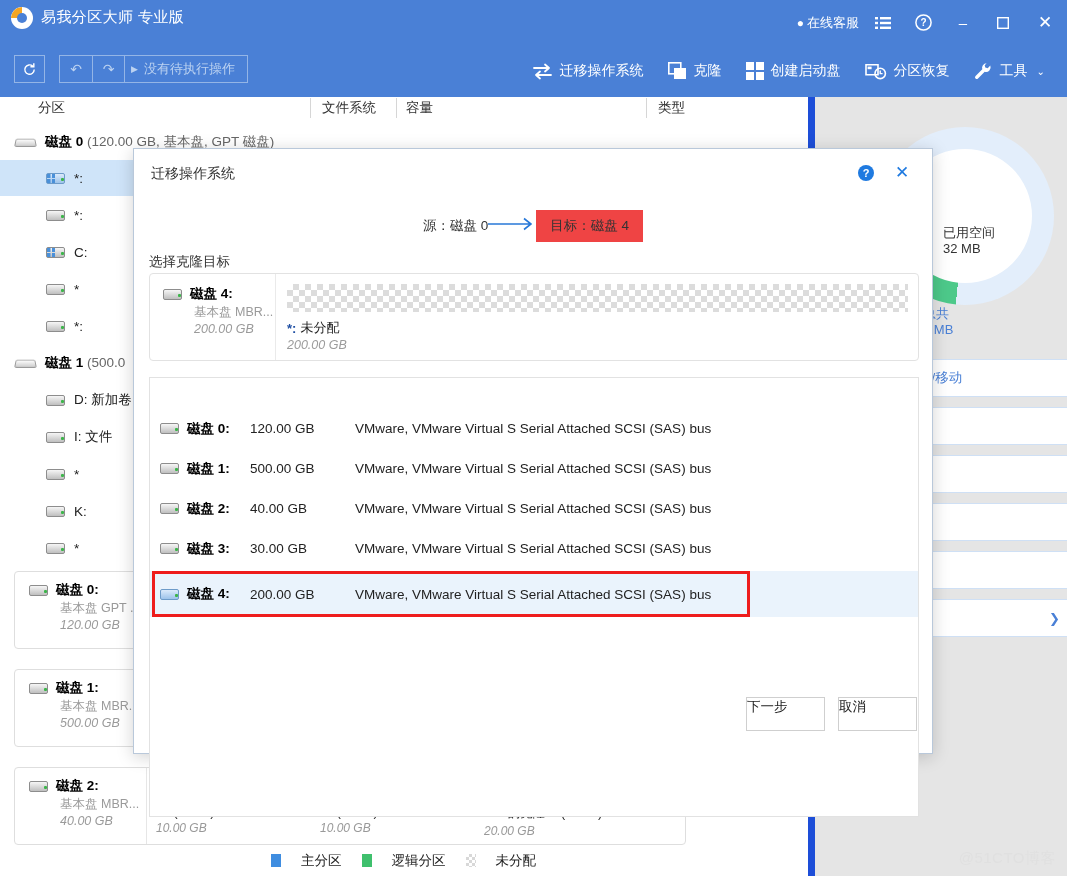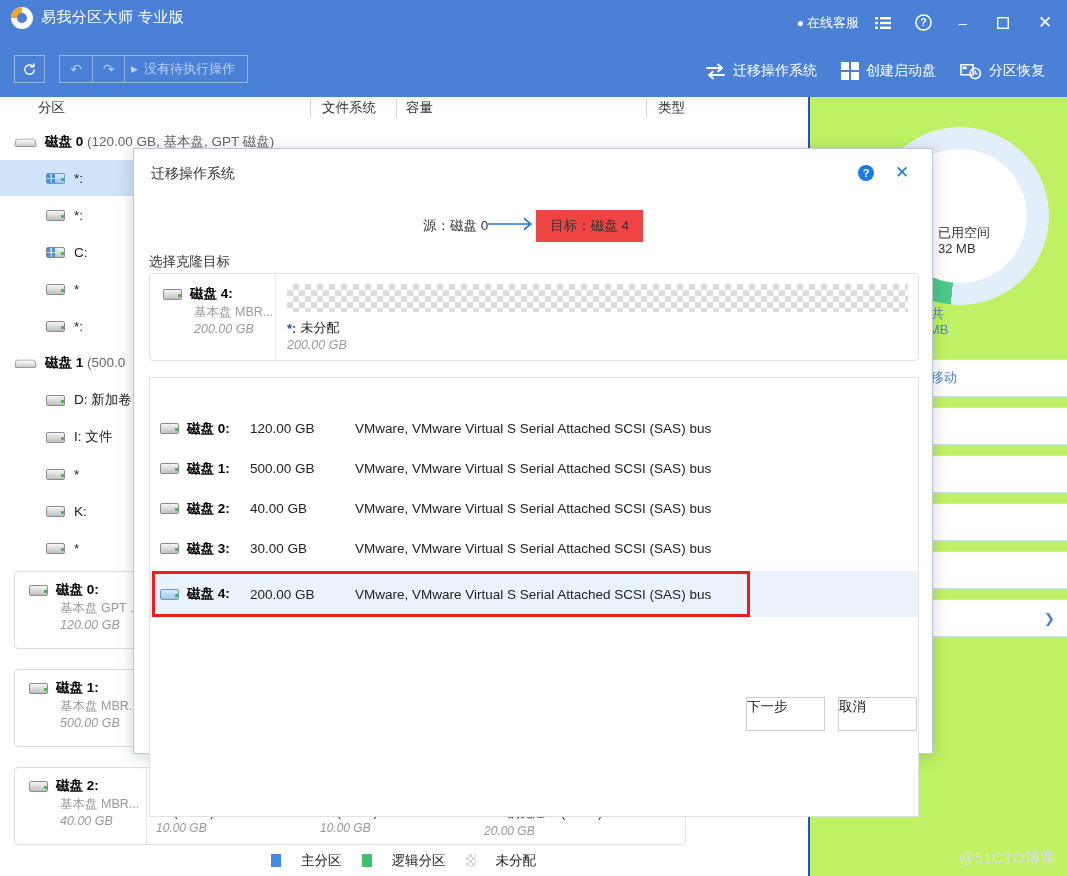--- a/index.html
+++ b/index.html
@@ -176,21 +176,21 @@
     position: absolute; right: 0; top: 0; width: 10px; height: 752px; background: #f4f4f4;
   }
   .vscroll .thumb {
     position: absolute; left: 1px; top: 2px; width: 8px; height: 44px;
     background: #c6c6c6; border-radius: 4px;
   }
 
   
   .rightpanel {
     position: absolute; left: 808px; top: 97px; width: 259px; height: 779px;
-    background: #bef264; border-left: 2px solid #1d4ed8;
+    background: #e5e5e5; border-left: 7px solid #1d4ed8;
   }
   .donut-wrap { position: absolute; left: 0; top: 0; width: 259px; height: 250px; }
   .donut {
     position: absolute; left: 61px; top: 30px; width: 178px; height: 178px; border-radius: 50%;
     background: conic-gradient(from 186deg, #4dc98a 0deg 48deg, #e3eefb 48deg 360deg);
   }
   .donut::after {
     content: ""; position: absolute; left: 22px; top: 22px; width: 134px; height: 134px;
     border-radius: 50%; background: #fff;
   }
@@ -351,20 +351,29 @@
       <div class="tb-action">
         <span>
           <svg width="21" height="17" viewBox="0 0 21 17">
             <path d="M2 5 H17 M13 1.5 L17 5 L13 8.5" fill="none" stroke="#fff" stroke-width="1.8" stroke-linecap="round" stroke-linejoin="round"></path>
             <path d="M19 12 H4 M8 8.5 L4 12 L8 15.5" fill="none" stroke="#fff" stroke-width="1.8" stroke-linecap="round" stroke-linejoin="round"></path>
           </svg>
         </span>
         <span>迁移操作系统</span>
       </div>
 
+      <div class="tb-action">
+        <span>
+          <svg width="19" height="18" viewBox="0 0 19 18">
+            <rect x="0.8" y="0.8" width="12" height="11" fill="none" stroke="#fff" stroke-width="1.6"></rect>
+            <rect x="6" y="6" width="12" height="11" fill="#fff"></rect>
+          </svg>
+        </span>
+        <span>克隆</span>
+      </div>
 
       <div class="tb-action">
         <span>
           <svg width="18" height="18" viewBox="0 0 18 18">
             <rect x="0" y="0" width="8" height="8" fill="#fff"></rect>
               <rect x="10" y="0" width="8" height="8" fill="#fff"></rect>
             <rect x="0" y="10" width="8" height="8" fill="#fff"></rect>
               <rect x="10" y="10" width="8" height="8" fill="#fff"></rect>
           </svg>
         </span>
@@ -376,20 +385,29 @@
           <svg width="22" height="18" viewBox="0 0 22 18">
             <path d="M1 2.8 h12 v10 h-12 z" fill="none" stroke="#fff" stroke-width="1.6"></path>
             <rect x="2.6" y="4.6" width="4" height="2.6" fill="#fff"></rect>
             <circle cx="15.2" cy="11.4" r="5.2" fill="none" stroke="#fff" stroke-width="1.6"></circle>
             <path d="M15.2 8.4 v3.2 h2.4" fill="none" stroke="#fff" stroke-width="1.4"></path>
           </svg>
         </span>
         <span>分区恢复</span>
       </div>
 
+      <div class="tb-action">
+        <span>
+          <svg width="19" height="18" viewBox="0 0 19 18">
+            <path d="M12.6 1.2a4.6 4.6 0 0 0-4.3 6.1L1.6 14a1.7 1.7 0 1 0 2.4 2.4l6.7-6.7a4.6 4.6 0 0 0 5.6-6.1l-2.6 2.6-2.4-.6-.6-2.4z" fill="#fff"></path>
+          </svg>
+        </span>
+        <span>工具</span>
+        <span class="caret">⌄</span>
+      </div>
 
     </div>
   </div>
 
   <div class="main">
 
     <div class="colhead">
       <div class="ch" style="left:38px">分区</div>
       <div class="ch-sep" style="left:310px"></div>
       <div class="ch" style="left:322px">文件系统</div>

